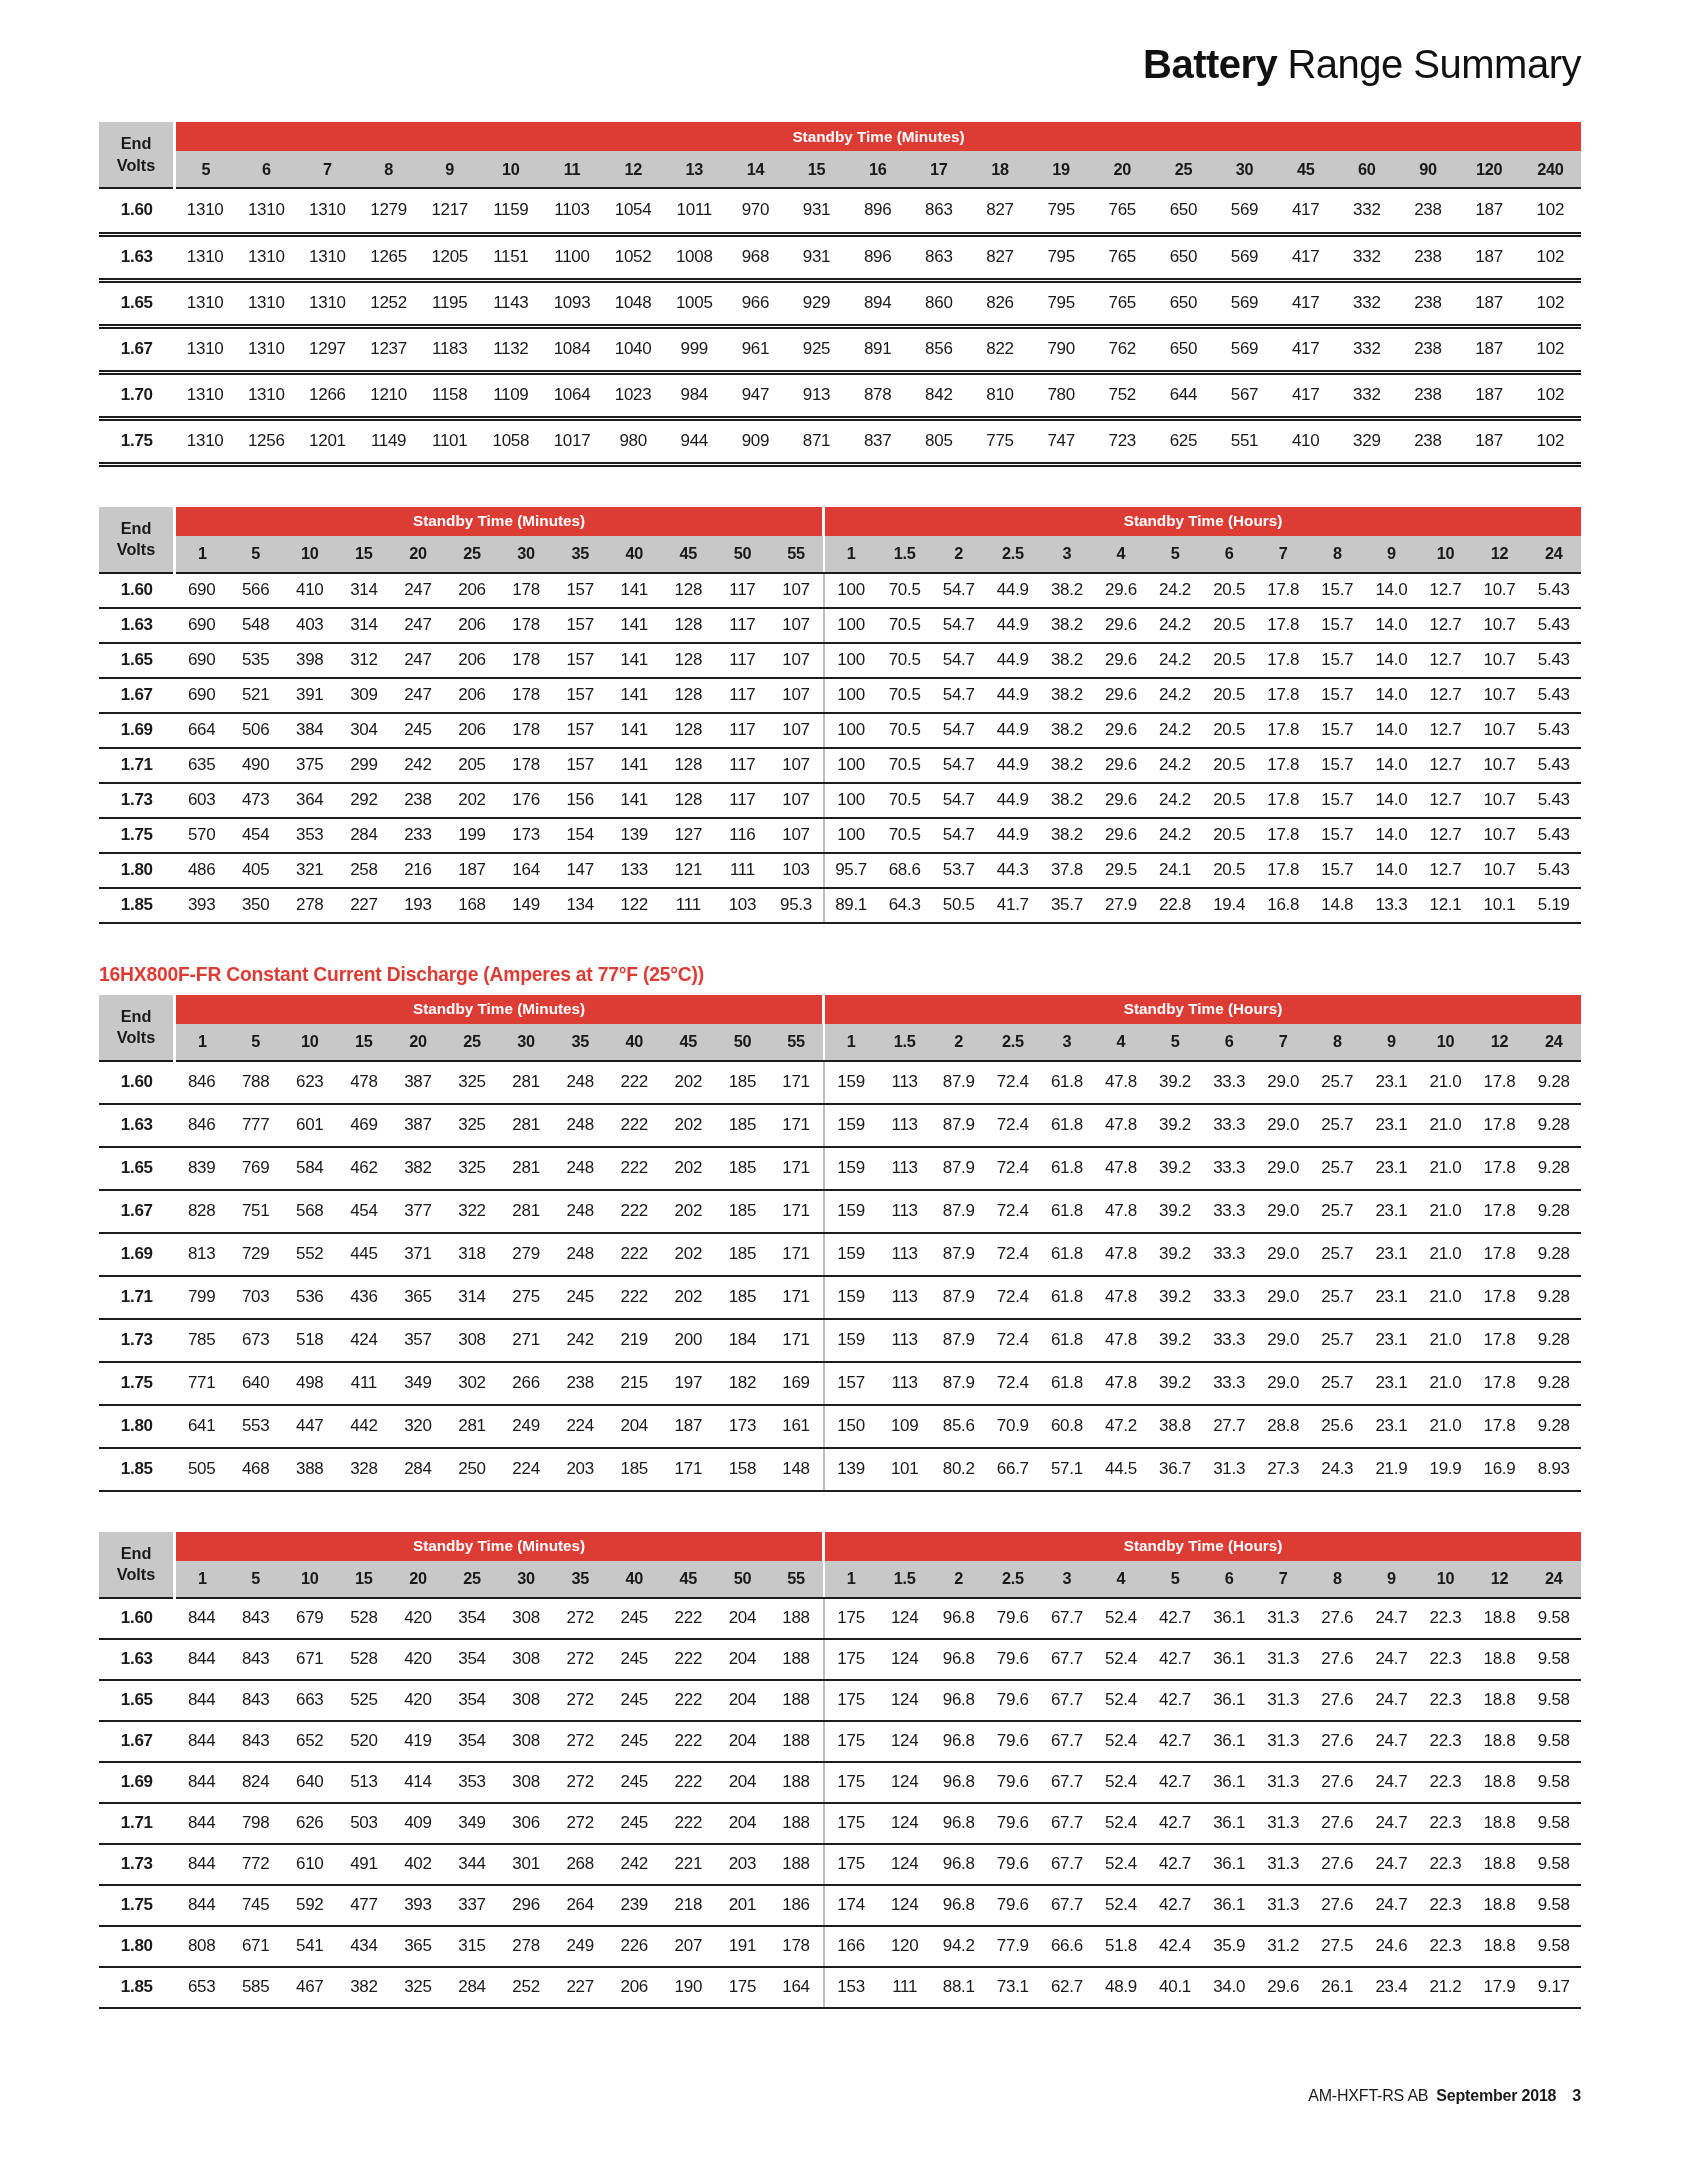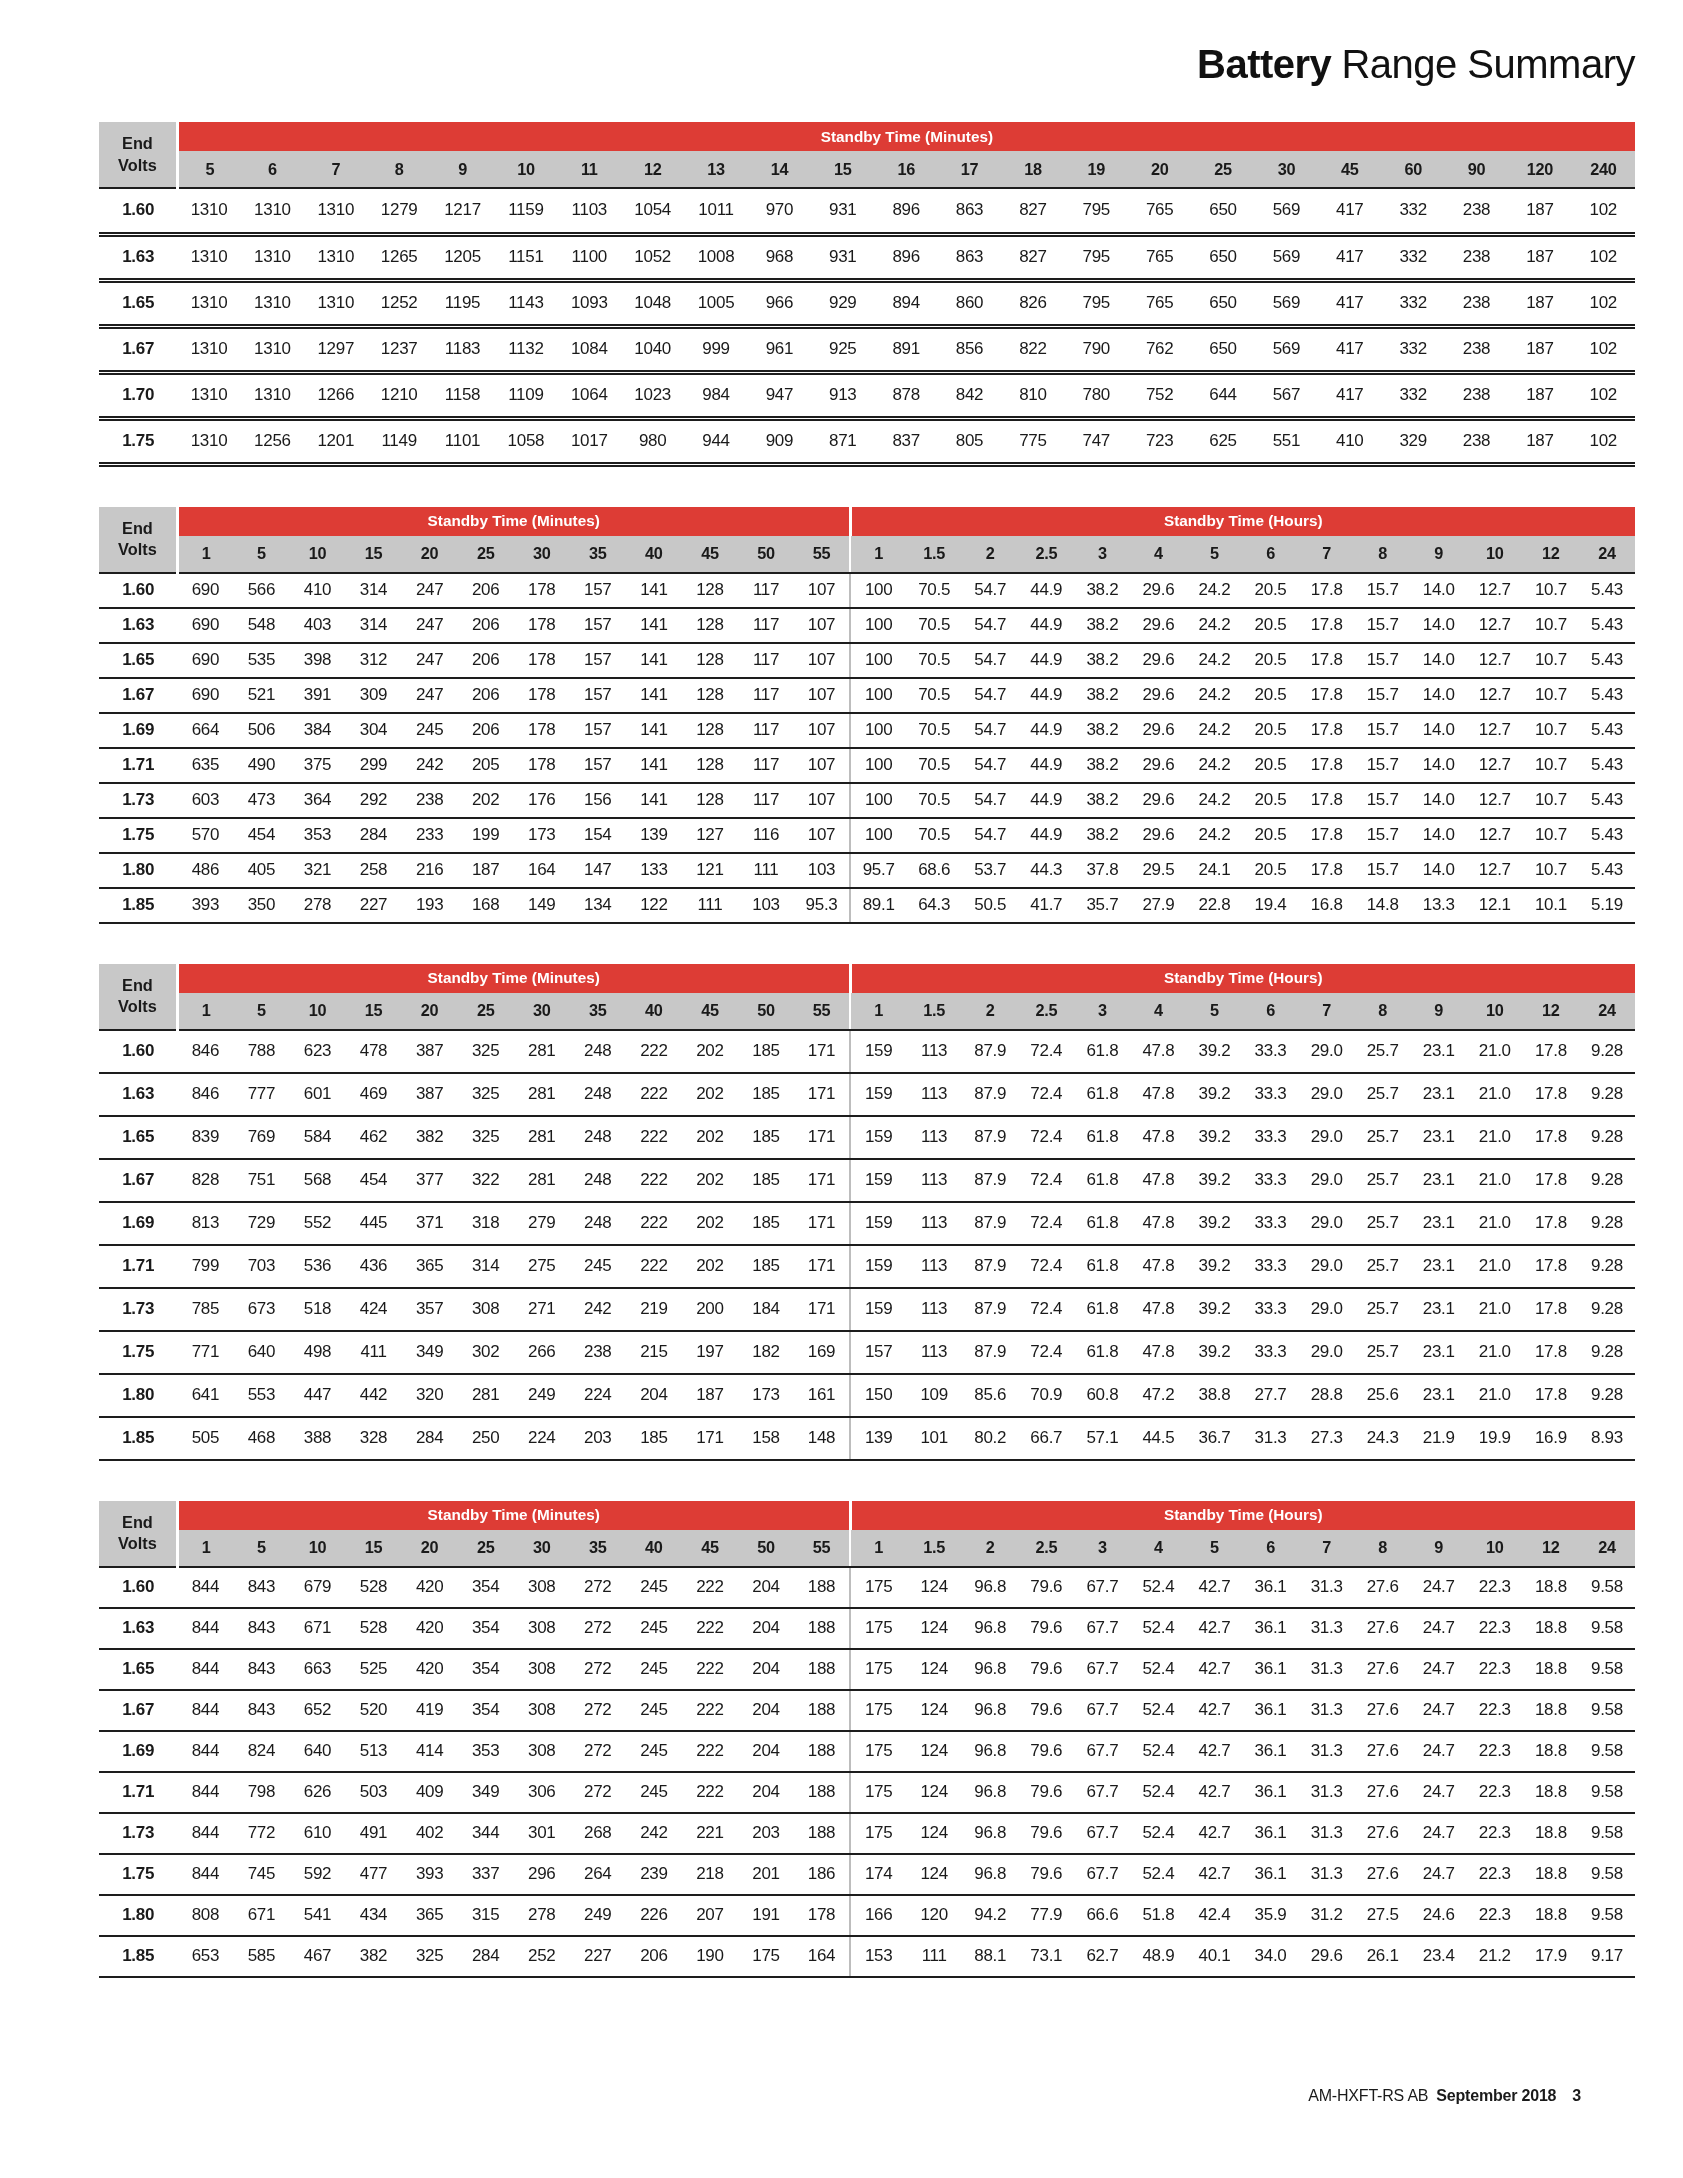--- a/index.html
+++ b/index.html
@@ -1,18 +1,18 @@
 <!DOCTYPE html>
 <html style="--red: #DD3C35; --gray: #C8C8C8;"><head>
 <meta charset="utf-8">
 <style>
   html,body{margin:0;padding:0;background:#ffffff;}
   .page{
     width:1683px;height:2178px;position:relative;box-sizing:border-box;
-    padding:42px 48px 0 99px;
+    padding:42px 102px 0 99px;
     font-family:"Liberation Sans",sans-serif;color:#1a1a1a;overflow:hidden;background:#fff;
   }
   h1.doc-title{margin:0;text-align:right;font-size:40px;font-weight:400;color:#111;letter-spacing:-0.5px;line-height:1.1;}
   h1.doc-title .h1-bold{font-weight:700;}
   h1.doc-title .h1-rest{margin-left:10px;}
   section.tbl{margin-top:40px;}
   section.t0{margin-top:36px;}
   h2.tbl-title{color:var(--red,#DD3C35);font-size:19.3px;font-weight:700;margin:0 0 9px 0;letter-spacing:-0.2px;}
   table.grid{width:100%;border-collapse:collapse;table-layout:fixed;}
   table.grid th,table.grid td{padding:0;vertical-align:middle;}
@@ -624,20 +624,21 @@
               <td>14.8</td>
               <td>13.3</td>
               <td>12.1</td>
               <td>10.1</td>
               <td>5.19</td>
             </tr>
           </tbody>
         </table>
       </section>
       <section class="tbl t2">
+        <h2 class="tbl-title">16HX800F-FR Constant Current Discharge (Amperes at 77°F (25°C))</h2>
         <table class="grid">
           <colgroup>
             <col style="width: 5.1%;">
             <col style="width: 3.65%;">
             <col style="width: 3.65%;">
             <col style="width: 3.65%;">
             <col style="width: 3.65%;">
             <col style="width: 3.65%;">
             <col style="width: 3.65%;">
             <col style="width: 3.65%;">

